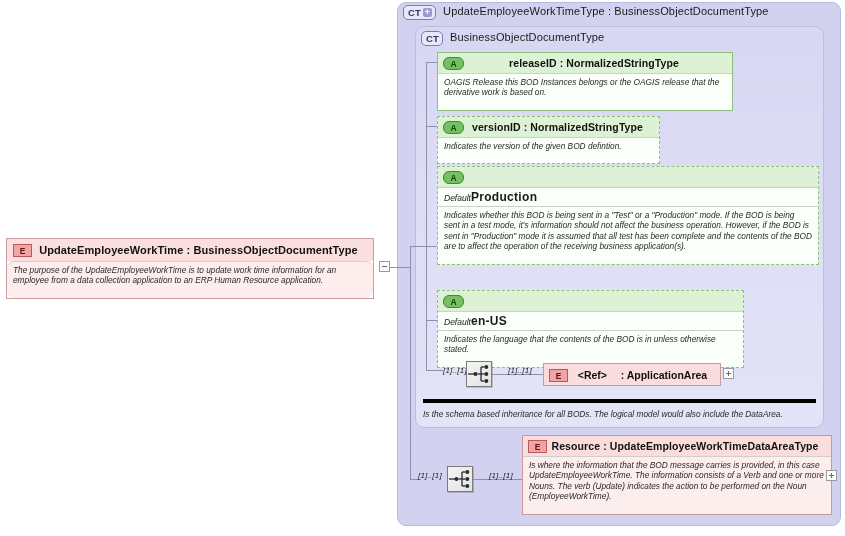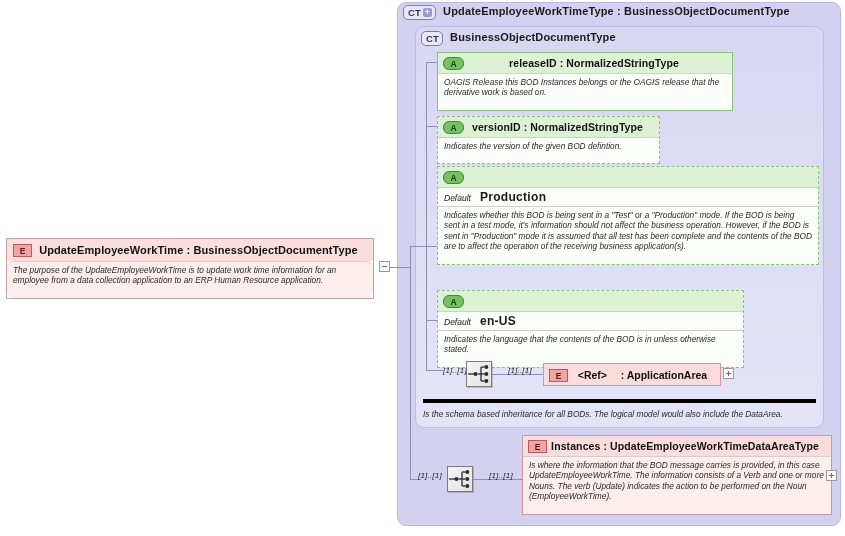--- a/index.html
+++ b/index.html
@@ -65,21 +65,21 @@
     font-size: 9px;
     line-height: 8px;
     text-align: center;
     margin-left: 2px;
     vertical-align: 1px;
     font-weight: bold;
   }
   .ct-title {
     color: #1a1a1a;
     font-size: 11px;
-    font-weight: bold;
+    font-weight: normal;
     letter-spacing: 0.15px;
     white-space: nowrap;
   }
   .ct-outer-head { left: 403px; top: 5px; }
   .ct-inner-head { left: 421px; top: 31px; }
   .ct-head-row { display: flex; align-items: flex-start; gap: 7px; }
 
   
   .node {
     box-sizing: border-box;
@@ -107,21 +107,20 @@
     font-style: italic;
     color: #2a2a2a;
     line-height: 10.4px;
     padding: 3px 6px 12px 6px;
     border-top: 1px solid #cfcfcf;
     background: #ffffff;
   }
   .node-default {
     display: flex;
     align-items: baseline;
-    gap: 9px;
     font-size: 8.5px;
     padding: 2px 6px 2px 6px;
     border-top: 1px solid #cfcfcf;
     background: #ffffff;
   }
   .node-default .lbl { font-style: italic; color: #1a1a1a; }
   .node-default .val { font-weight: bold; color: #1a1a1a; font-size: 12px; letter-spacing: 0.3px; }
 
   
   .attr {
@@ -411,19 +410,19 @@
     </svg>
   </div>
 
   <div class="abs ln ln-h" style="left:473px; top:479px; width:49px;"></div>
 
   <div class="abs card" style="left:489px; top:471px;">[1]..[1]</div>
 
   <div class="abs node elem dataarea">
     <div class="node-hdr">
       <div class="badge-e">E</div>
-      <div class="node-name">Instances : UpdateEmployeeWorkTimeDataAreaType</div>
+      <div class="node-name">Resource : UpdateEmployeeWorkTimeDataAreaType</div>
     </div>
     <div class="node-doc">Is where the information that the BOD message carries is provided, in this case UpdateEmployeeWorkTime. The information consists of a Verb and one or more Nouns. The verb (Update) indicates the action to be performed on the Noun (EmployeeWorkTime).</div>
   </div>
   <div class="toggle plus tg-data"></div>
 
 </div>
 
 </body></html>

